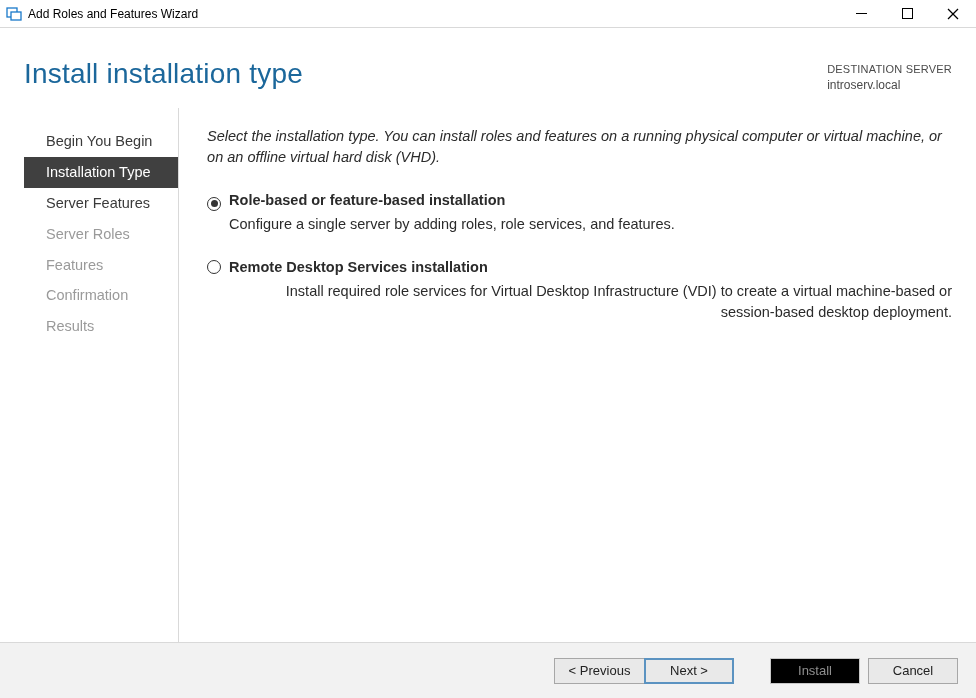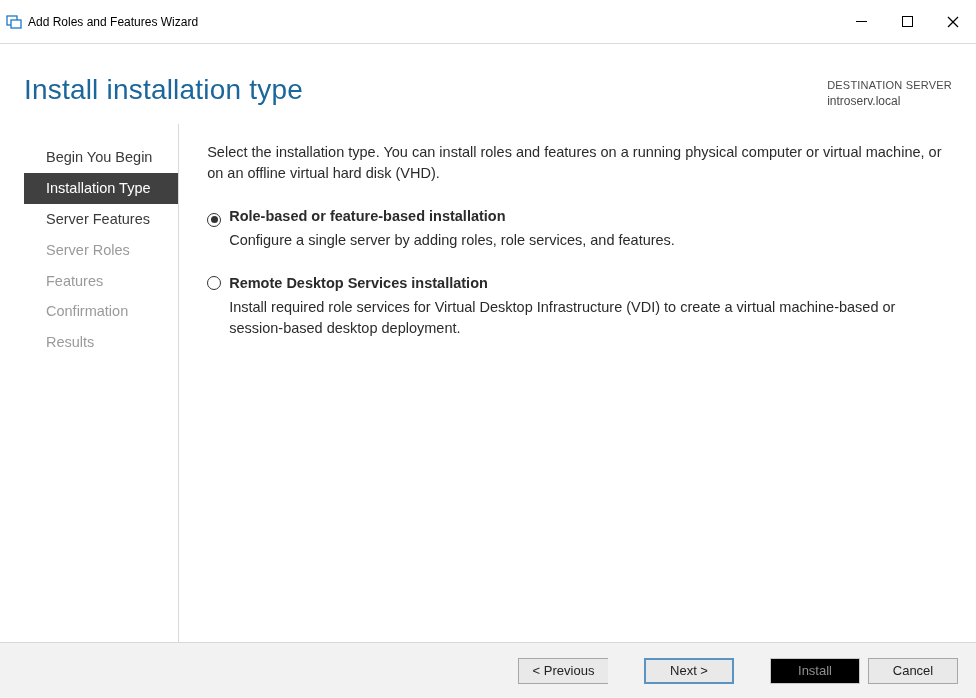--- a/index.html
+++ b/index.html
@@ -6,21 +6,21 @@
     body {
       font-family: "Segoe UI", Tahoma, sans-serif;
       background: #fff;
       width: 976px;
       height: 698px;
       overflow: hidden;
       display: flex;
       flex-direction: column;
     }
     .titlebar {
-      height: 44px;
+      height: 28px;
       display: flex;
       align-items: center;
       border-bottom: 1px solid #d9d9d9;
       padding-left: 6px;
       font-size: 12px;
       color: #000;
     }
     .titlebar-icon {
       width: 16px; height: 16px;
       margin-right: 6px;
@@ -78,21 +78,21 @@
       color: #fff;
     }
     .step.disabled { color: #9a9a9a; }
     .main {
       flex: 1 1 auto;
       padding: 18px 0 0 28px;
       font-size: 14.5px;
       color: #2b2b2b;
       line-height: 1.45;
     }
-    .intro { margin-bottom: 22px; }
+    .intro { margin-bottom: 22px; font-style: italic; }
     .option {
       display: flex;
       align-items: flex-start;
       margin-bottom: 22px;
     }
     .radio-col {
       width: 22px;
       padding-top: 2px;
       flex: 0 0 auto;
     }
@@ -103,21 +103,21 @@
       display: inline-flex;
       align-items: center; justify-content: center;
     }
     .radio.checked::after {
       content: "";
       width: 7px; height: 7px;
       background: #333;
       border-radius: 50%;
     }
     .opt-title { font-weight: 600; margin-bottom: 3px; }
-    .opt-desc { color: #2b2b2b; }
+    .opt-desc { color: #2b2b2b; text-align: right; }
     .footer {
       height: 56px;
       border-top: 1px solid #d9d9d9;
       background: #f2f2f2;
       display: flex;
       align-items: center;
       justify-content: flex-end;
       padding: 0 18px;
       gap: 8px;
     }
@@ -134,21 +134,21 @@
     }
     .btn.default {
       border: 2px solid #5b93c1;
     }
     .btn.disabled {
       color: #8f8f8f;
       border-color: #c8c8c8;
       background: #000000;
     }
     .btn-group-nav { display: flex; gap: 0; margin-right: 28px; }
-    .btn-group-nav .btn { border-radius: 0; margin-left: 36px; }
+    .btn-group-nav .btn { border-radius: 0; }
     .btn-group-nav .btn:first-child { border-right: none; }
     .btn-group-end { display: flex; gap: 8px; }
   </style>
 </head>
 <body>
 
 <div class="titlebar">
   <span class="titlebar-icon">
     <svg width="16" height="16" viewBox="0 0 16 16">
       <rect x="1" y="2" width="10" height="9" fill="none" stroke="#1979ca" stroke-width="1.3"></rect>

